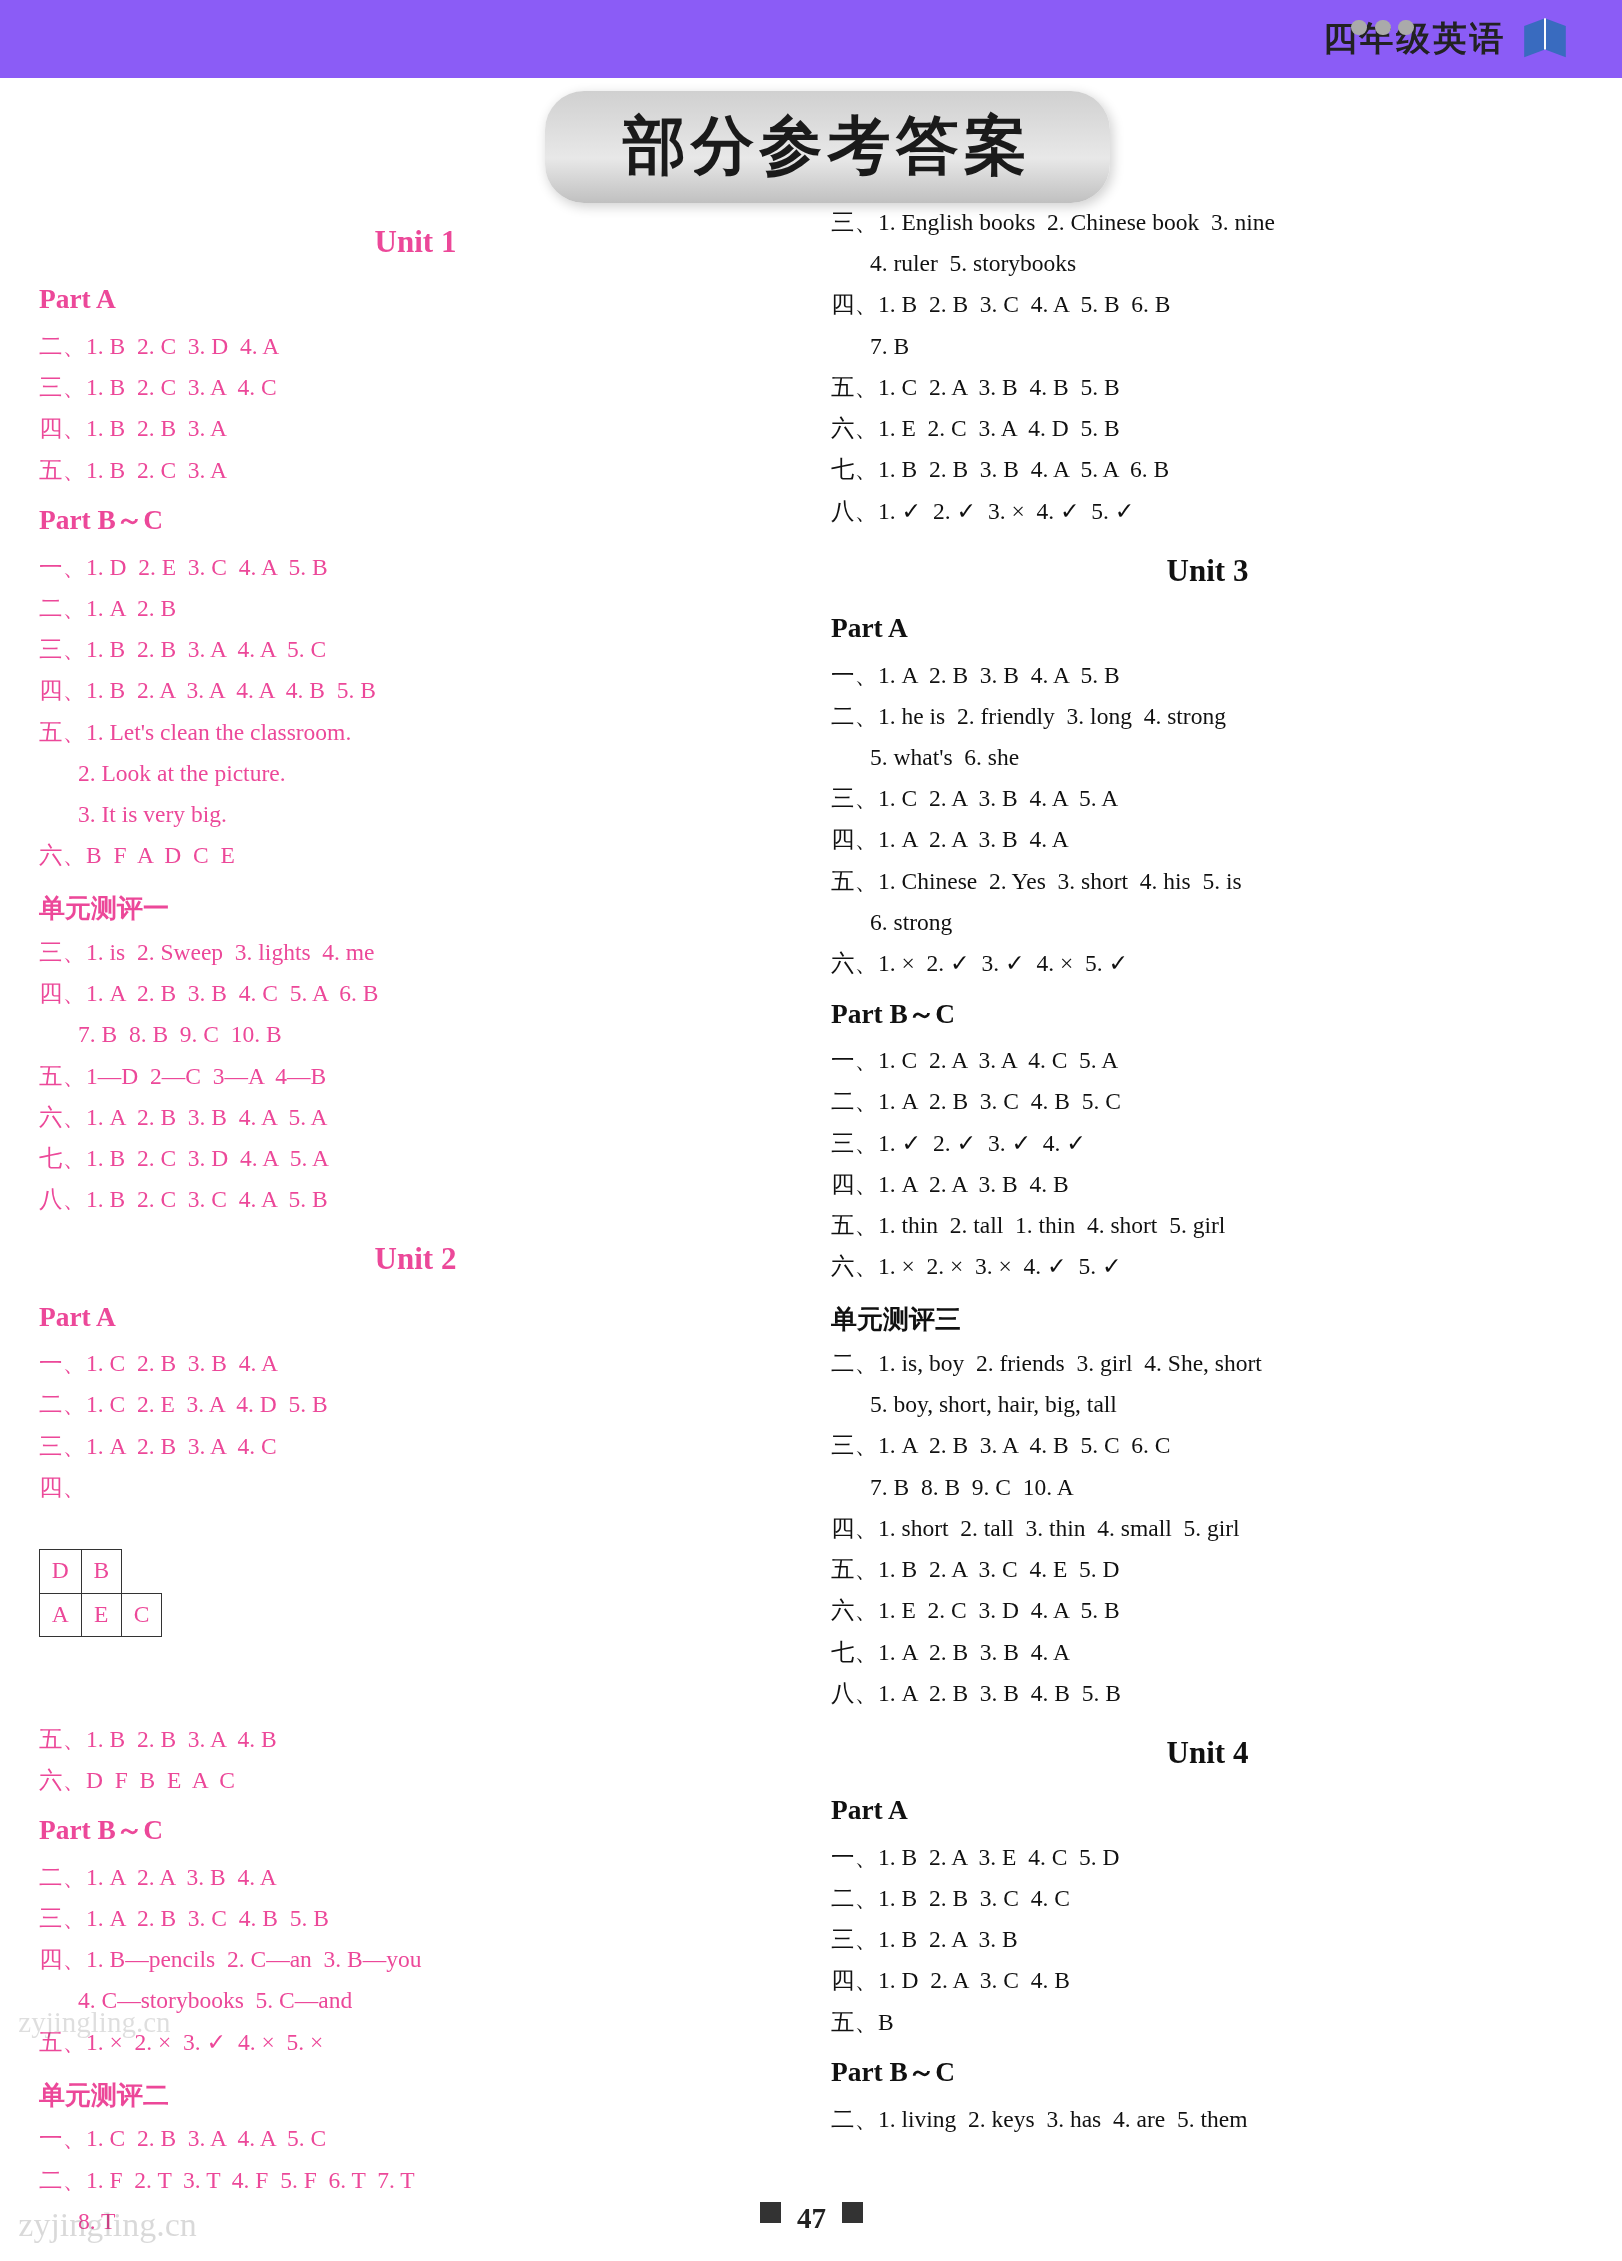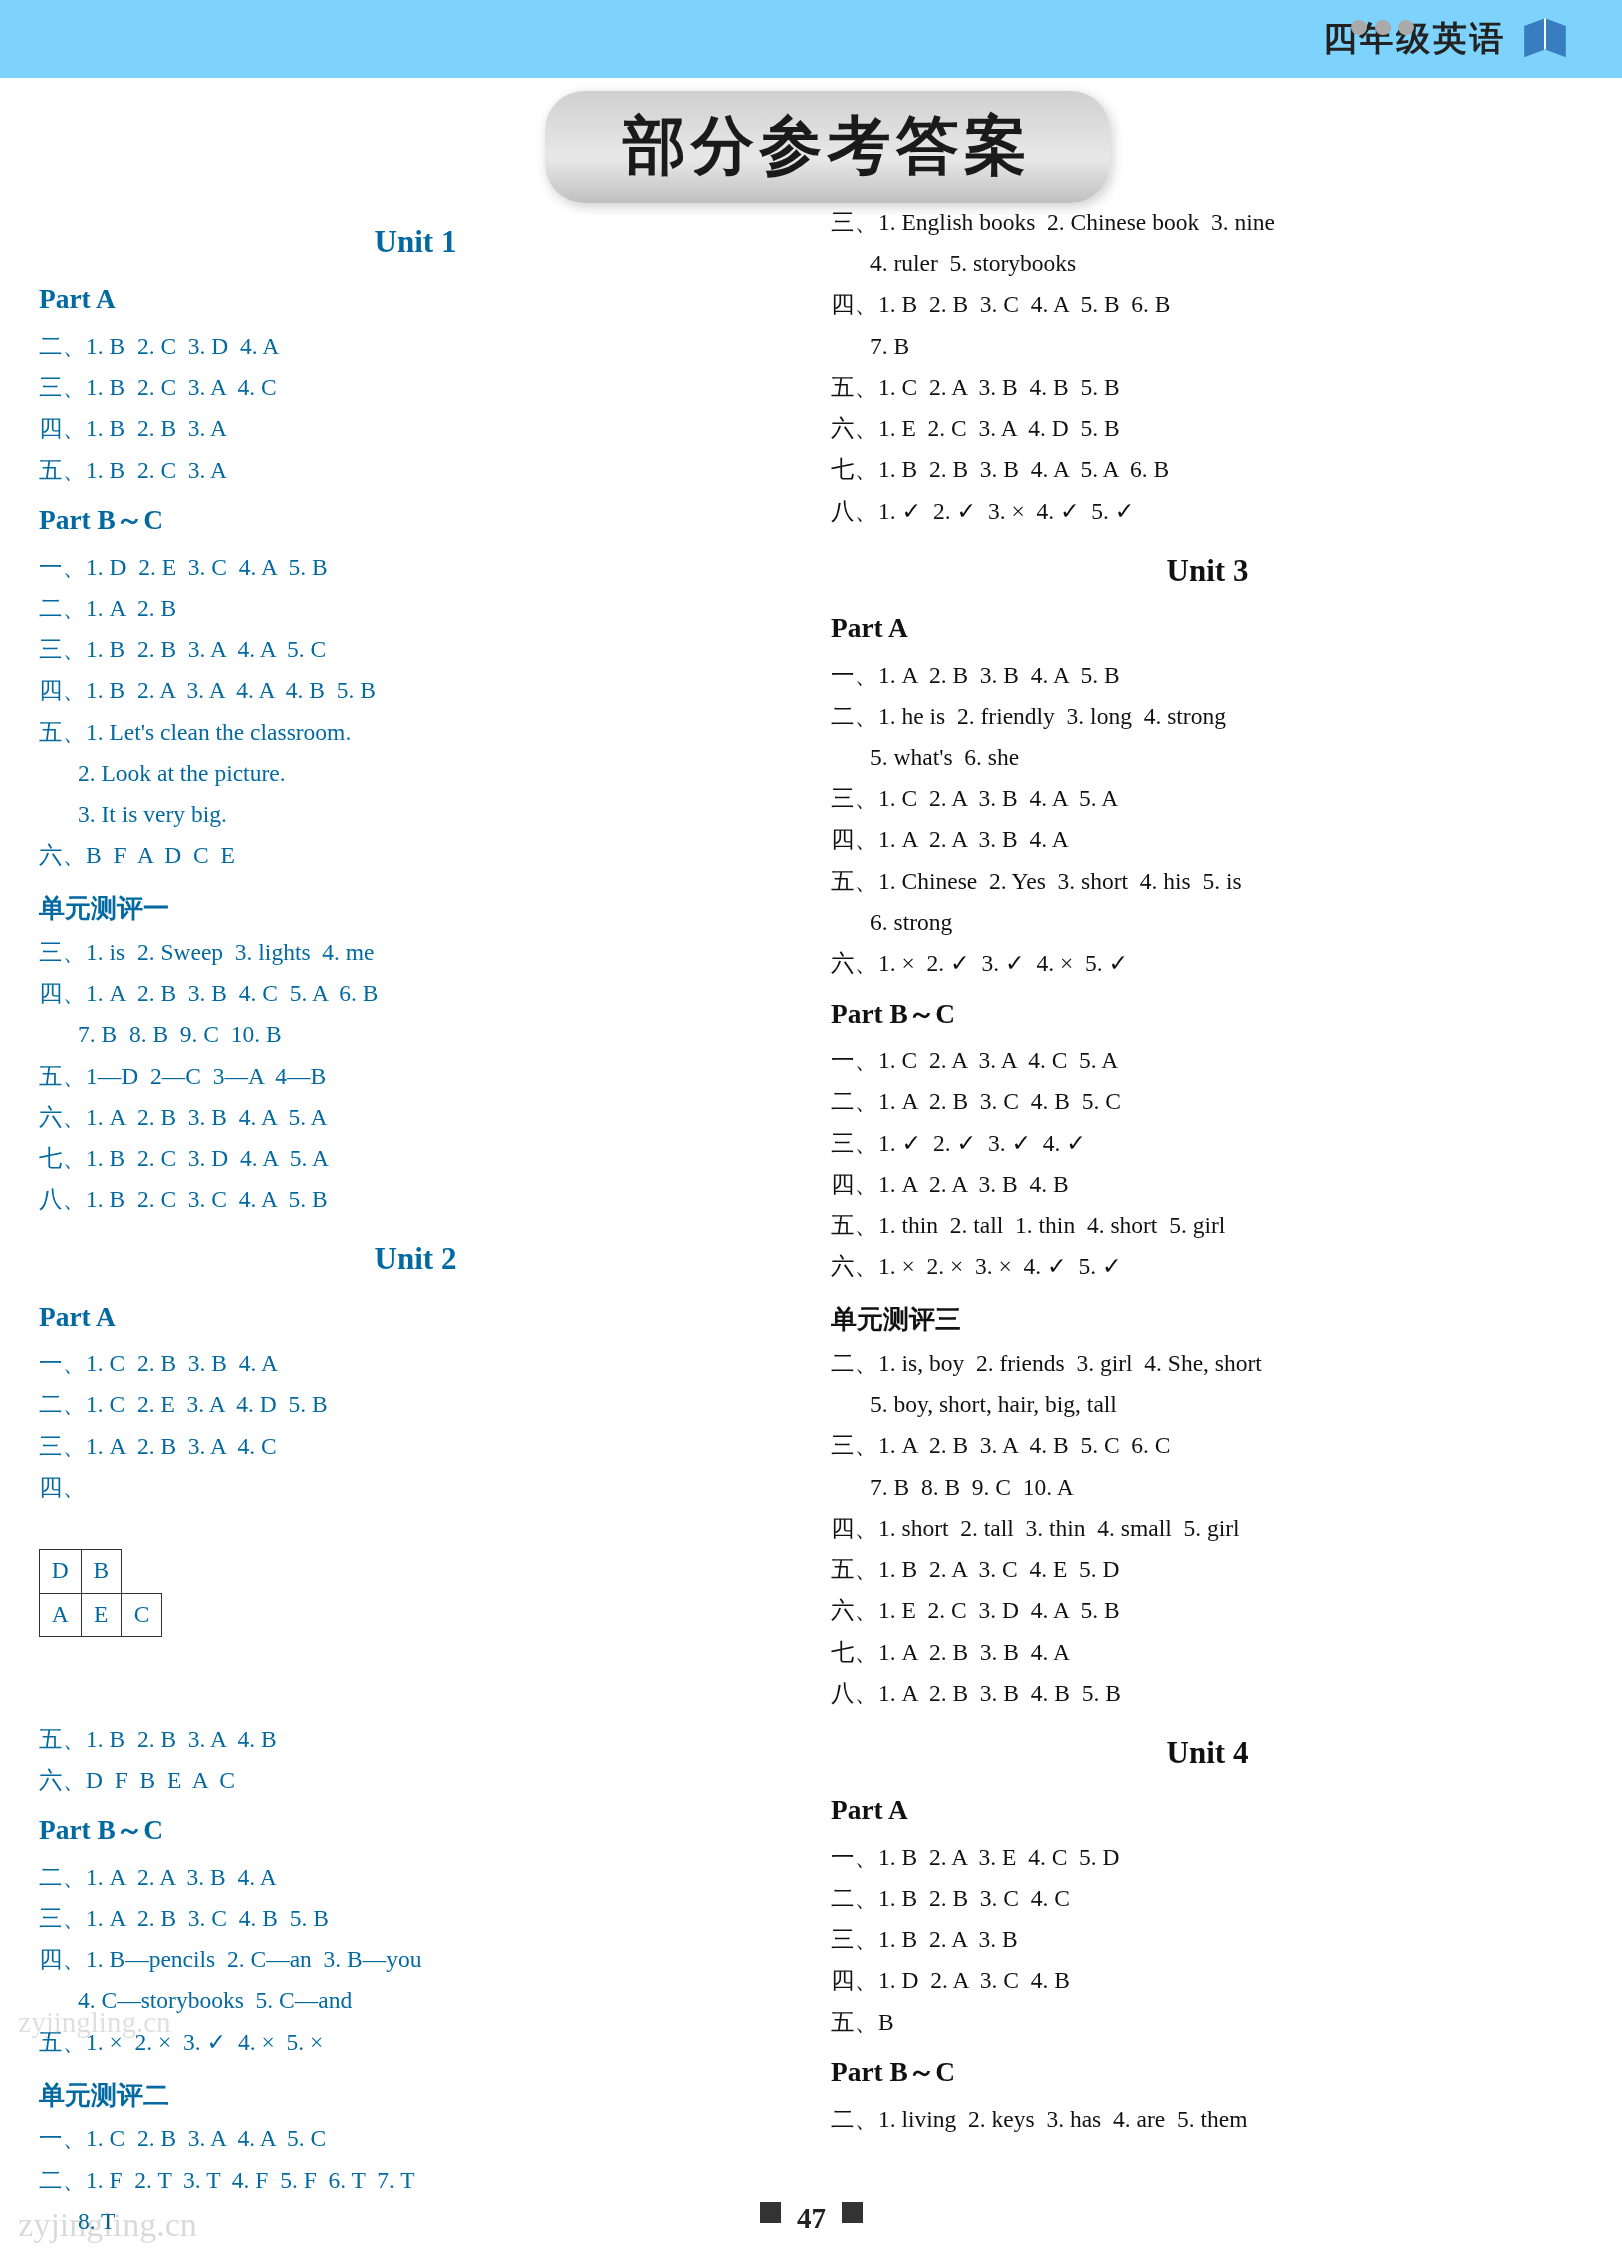--- a/index.html
+++ b/index.html
@@ -16,21 +16,21 @@
       min-height: 2261px;
       background: #fff;
       position: relative;
       padding: 0;
     }
     
     .top-bar {
       position: absolute;
       top: 0; left: 0; right: 0;
       height: 78px;
-      background: #7dd3fc;
+      background: #8b5cf6;
       display: flex;
       align-items: center;
       justify-content: flex-end;
       padding-right: 52px;
     }
     .top-bar-title {
       font-size: 34px;
       font-weight: bold;
       color: #222;
       font-family: "SimHei", "黑体", sans-serif;
@@ -84,21 +84,21 @@
       left: 39px;
       right: 39px;
       bottom: 65px;
       display: flex;
       gap: 39px;
     }
     .left-col {
       flex: 1;
       font-size: 23.5px;
       line-height: 1.7;
-      color: #0369a1;
+      color: #ec4899;
     }
     .right-col {
       flex: 1;
       font-size: 23.5px;
       line-height: 1.7;
       color: #111;
     }
     .unit-title {
       font-size: 31px;
       font-weight: bold;

